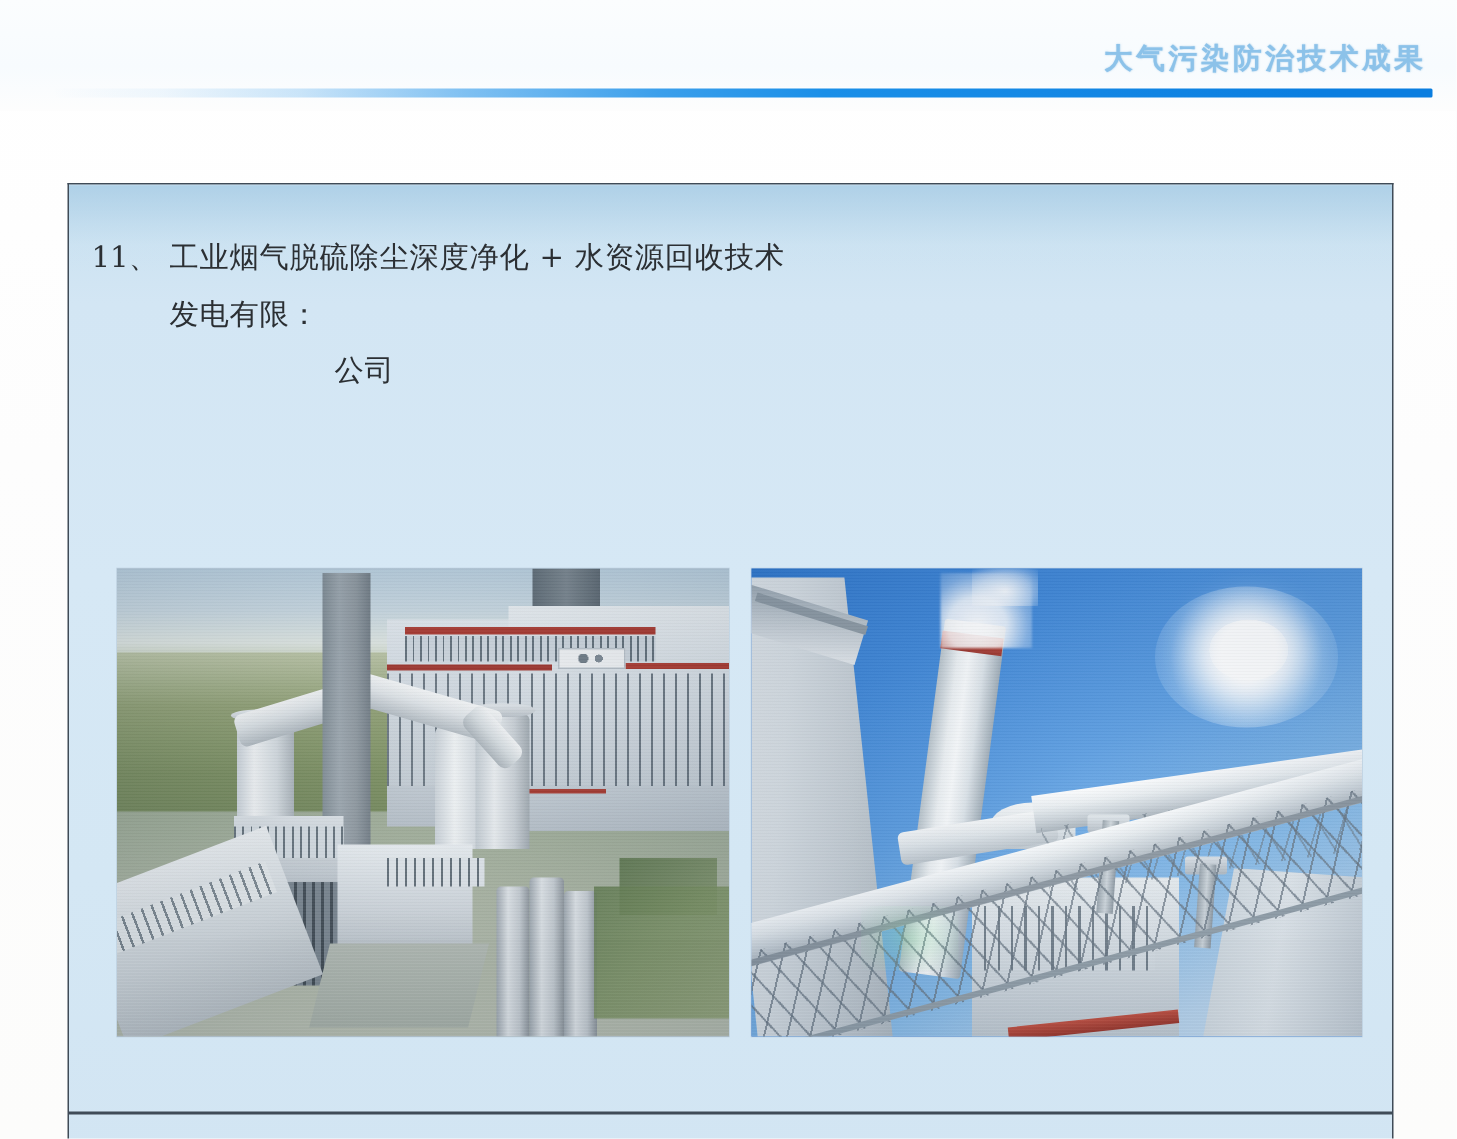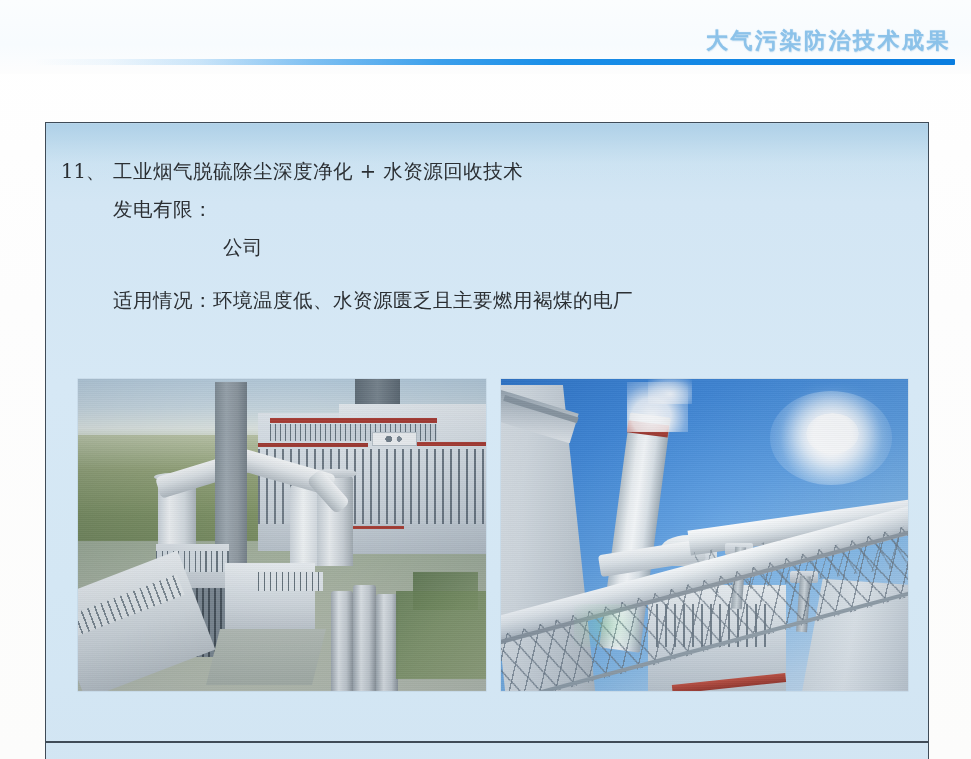--- a/index.html
+++ b/index.html
@@ -16,21 +16,21 @@
   }
 
   
   #header {
     position: absolute; left: 0; top: 0; width: 971px; height: 74px;
     background: linear-gradient(180deg,#fbfdfe 0%,#f7fbfe 60%,#fdfdfd 100%);
   }
   #header-title {
     position: absolute; right: 20px; top: 26px;
     font-family: "DejaVu Serif", serif;
-    font-size: 22px;
+    font-size: 19px;
     font-weight: bold;
     letter-spacing: 2.5px;
     color: #8cc2e9;
     text-shadow: 0 0 1px rgba(140,194,233,0.7), 0.5px 0.5px 1px rgba(175,210,235,0.5);
     white-space: nowrap;
     margin-left: 30px;
   }
   #header-rule {
     position: absolute; left: 34px; top: 59px; width: 921px; height: 6px;
     background: linear-gradient(90deg,
@@ -90,21 +90,21 @@
   .tnum.blank { color: transparent; }
   .tlabel {
     flex: 0 0 auto;
     letter-spacing: 0.5px;
   }
   .tvalue {
     flex: 1 1 auto;
     letter-spacing: 0.5px;
     white-space: nowrap;
   }
-  .trow.cont { padding-left: 52px; }
+  .trow.cont { padding-left: 52px; font-family: Liberation Mono, monospace; }
   .trow.cont .tvalue { padding-left: 110px; }
   .spacer-row { height: 15px; }
 
   
   #photos {
     position: absolute; left: 32px; top: 256px;
     width: 830px; height: 312px;
     display: flex; gap: 15px;
   }
   .photo {
@@ -439,25 +439,20 @@
         <span class="tnum blank">11、</span>
         <span class="tlabel">发电有限：</span>
       </div>
 
       <div class="trow cont">
         <span class="tvalue">公司</span>
       </div>
 
       <div class="spacer-row"></div>
 
-      <div class="trow">
-        <span class="tnum blank">11、</span>
-        <span class="tlabel">适用情况：</span>
-        <span class="tvalue">环境温度低、水资源匮乏且主要燃用褐煤的电厂</span>
-      </div>
     </div>
 
     <div id="photos">
 
       <div class="photo" id="photo-left">
         <div class="lp-sky"></div>
         <div class="lp-ground"></div>
         <div class="lp-ground2"></div>
         <div class="lp-tower-dark"></div>
         <div class="lp-bigblock"></div>

